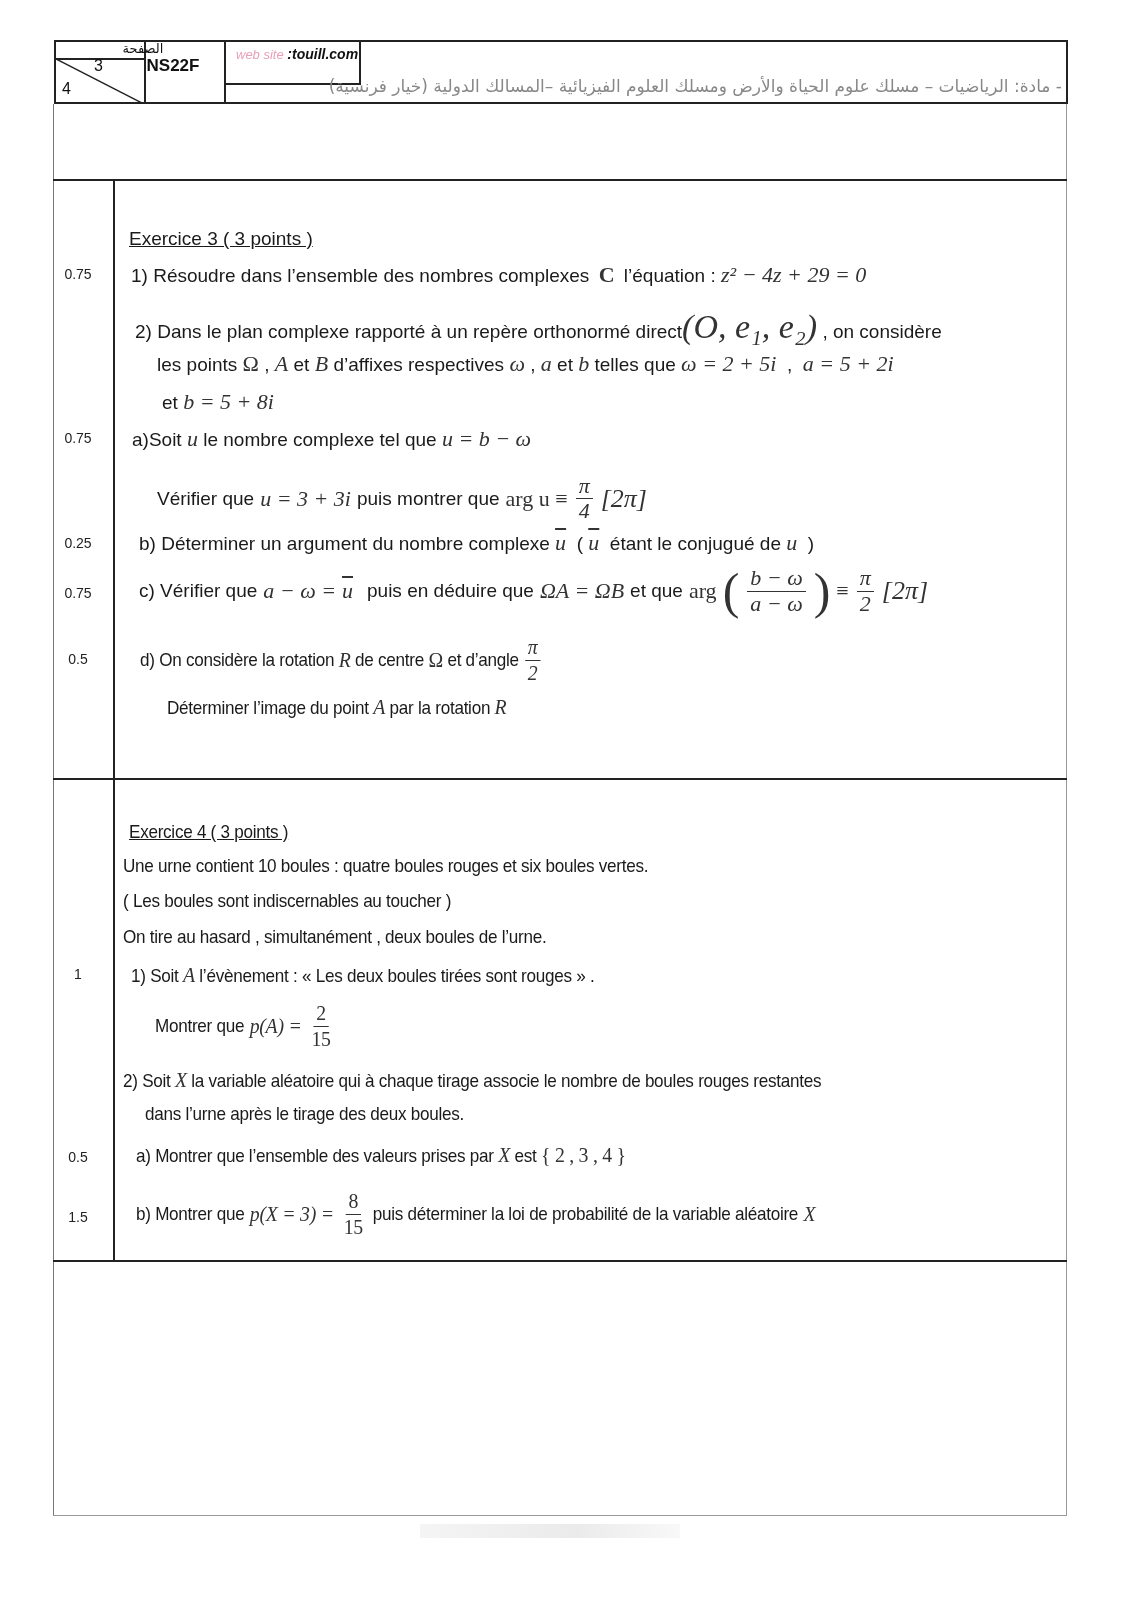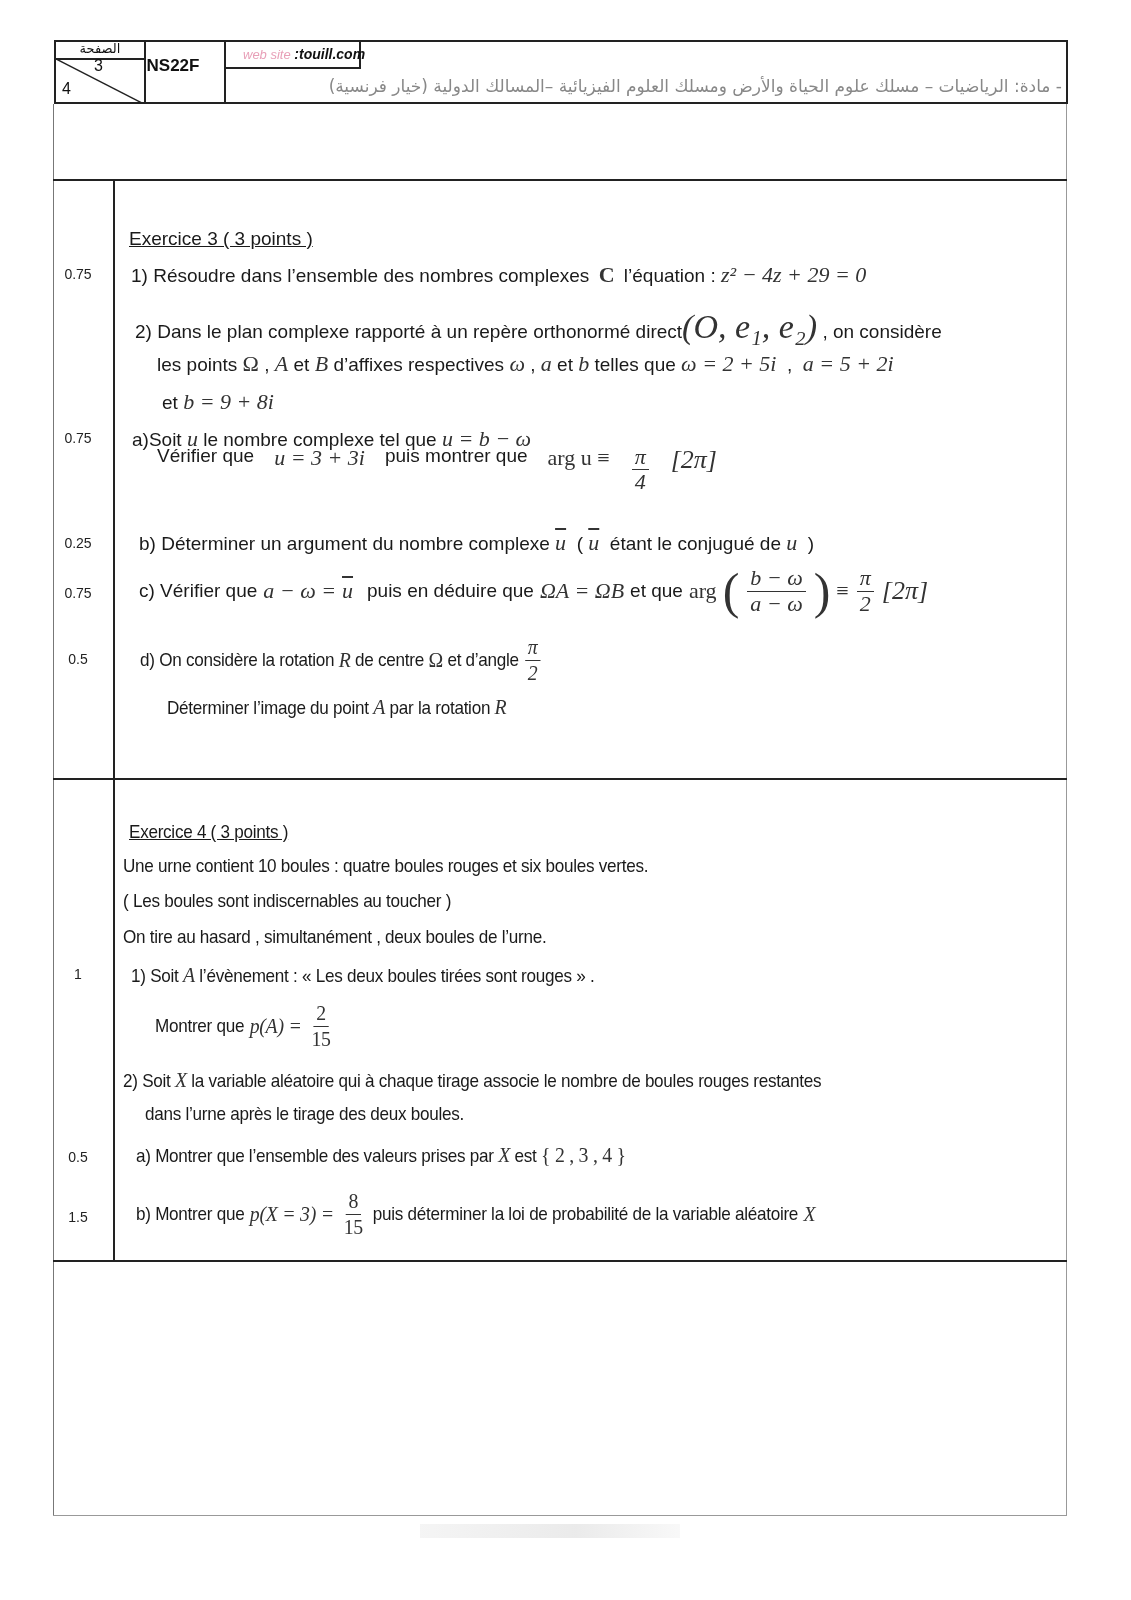--- a/index.html
+++ b/index.html
@@ -23,35 +23,35 @@
 </head>
 <body>
 
 <div class="abs" style="left:53px; top:104px; width:1px; height:1412px; background:#777;"></div>
 <div class="abs" style="left:1066px; top:104px; width:1px; height:1412px; background:#999;"></div>
 <div class="abs" style="left:53px; top:1515px; width:1014px; height:1px; background:#999;"></div>
 
 <div class="abs hdr">
 
   <div class="hcell" style="left:0; width:90px; border-right:2px solid #222;">
-    <div class="abs" style="left:0; top:0; width:88px; text-align:center; font-family:'DejaVu Sans',sans-serif; font-size:13px; direction:rtl; line-height:14px;">الصفحة</div>
+    <div class="abs" style="left:0; top:0; width:88px; text-align:center; font-family:'DejaVu Sans',sans-serif; font-size:13px; direction:rtl; line-height:14px;padding-left:43px;">الصفحة</div>
     <div class="abs" style="left:0; top:16px; width:88px; height:2px; background:#222;"></div>
     <svg class="abs" style="left:0; top:17px;" width="88" height="45">
       <line x1="0" y1="0" x2="88" y2="45" stroke="#222" stroke-width="1.5"></line>
     </svg>
     <div class="abs" style="left:38px; top:15px; font-size:16px;">3</div>
     <div class="abs" style="left:6px; top:38px; font-size:16px;">4</div>
   </div>
 
   <div class="hcell" style="left:90px; width:80px; border-right:2px solid #222;">
     <div class="abs" style="left:0; top:14px; width:54px; text-align:center; font-size:17px; font-weight:bold;">NS22F</div>
   </div>
 
   <div class="hcell" style="left:170px; width:840px;">
-    <div class="abs" style="left:0; top:0; width:135px; height:27px; border-right:2px solid #222; border-bottom:2px solid #222; box-sizing:border-box; padding-left:17px; line-height:24px; white-space:nowrap;">
+    <div class="abs" style="left:0; top:0; width:135px; height:43px; border-right:2px solid #222; border-bottom:2px solid #222; box-sizing:border-box; padding-left:10px; line-height:24px; white-space:nowrap;">
       <span style="color:#e8a0b8; font-style:italic; font-size:13px;">web site </span><span style="color:#111; font-style:italic; font-weight:bold; font-size:14px;">:touill.com</span>
     </div>
     <div class="abs arabic" style="right:4px; top:31px; line-height:26px;">- مادة: الرياضيات – مسلك علوم الحياة والأرض ومسلك العلوم الفيزيائية –المسالك الدولية (خيار فرنسية)</div>
   </div>
 </div>
 
 <div class="abs" style="left:53px; top:179px; width:1014px; height:2px; background:#222;"></div>
 <div class="abs" style="left:113px; top:180px; width:2px; height:600px; background:#222;"></div>
 <div class="abs" style="left:53px; top:778px; width:1014px; height:2px; background:#222;"></div>
 <div class="abs" style="left:113px; top:780px; width:2px; height:481px; background:#222;"></div>
@@ -81,31 +81,31 @@
   <span class="math">ω</span> ,
   <span class="math">a</span>
   <span>et</span>
   <span class="math">b</span>
   <span>telles que</span>
   <span class="math">ω = 2 + 5i</span> &nbsp;,&nbsp;
   <span class="math">a = 5 + 2i</span>
 </div>
 <div class="abs txt" style="left:162px; top:389px;">
   <span>et</span>
-  <span class="math">b = 9 + 8i</span>
+  <span class="math">b = 5 + 8i</span>
 </div>
 
 <div class="abs pts" style="top:430px;">0.75</div>
 <div class="abs txt" style="left:132px; top:426px;text-align:right;">
   <span>a)Soit</span>
   <span class="math">u</span>
   <span>le nombre complexe tel que</span>
   <span class="math">u = b − ω</span>
 </div>
-<div class="abs txt" style="left:157px; top:445px; display:flex; gap:20px;">
+<div class="abs txt" style="left:157px; top:474px; display:flex; align-items:center; gap:6px;">
   <span>Vérifier que</span>
   <span class="math">u = 3 + 3i</span>
   <span>puis montrer que</span>
   <span class="mathr">arg u ≡</span>
   <span class="frac math">
     <span class="n">π</span>
     <span class="d mathr">4</span>
   </span>
   <span class="math" style="font-size:26px;">[2π]</span>
 </div>

